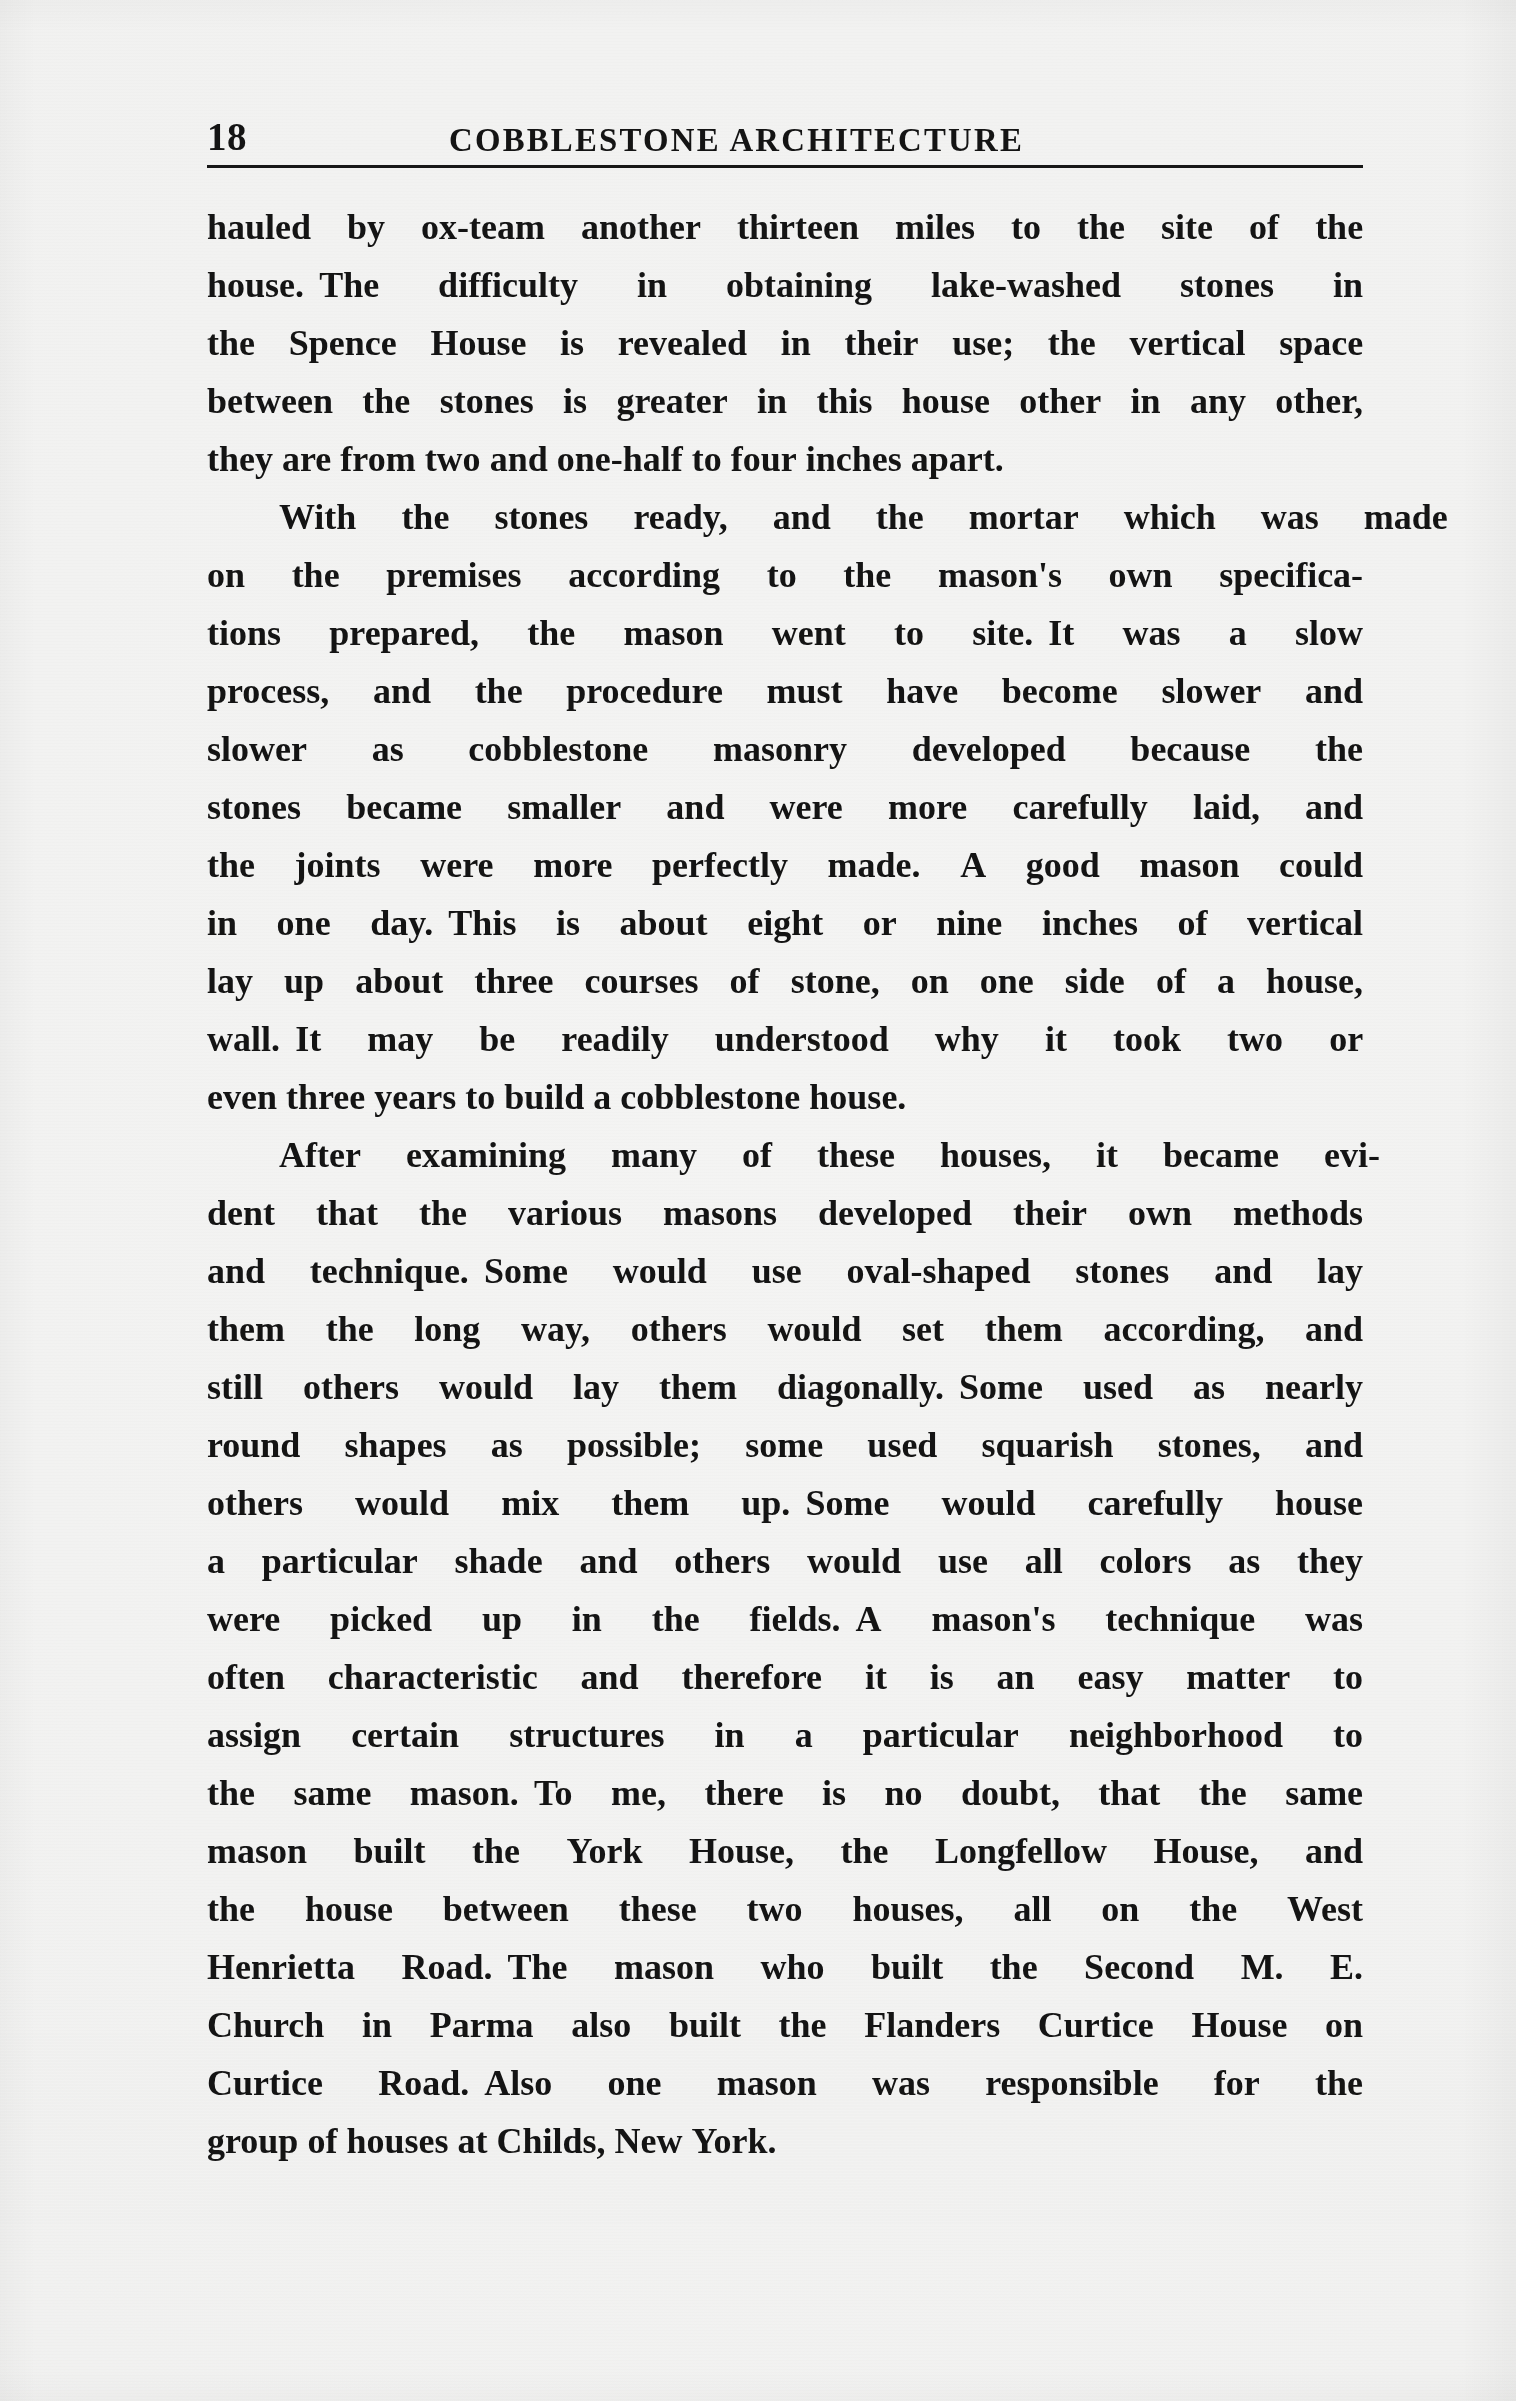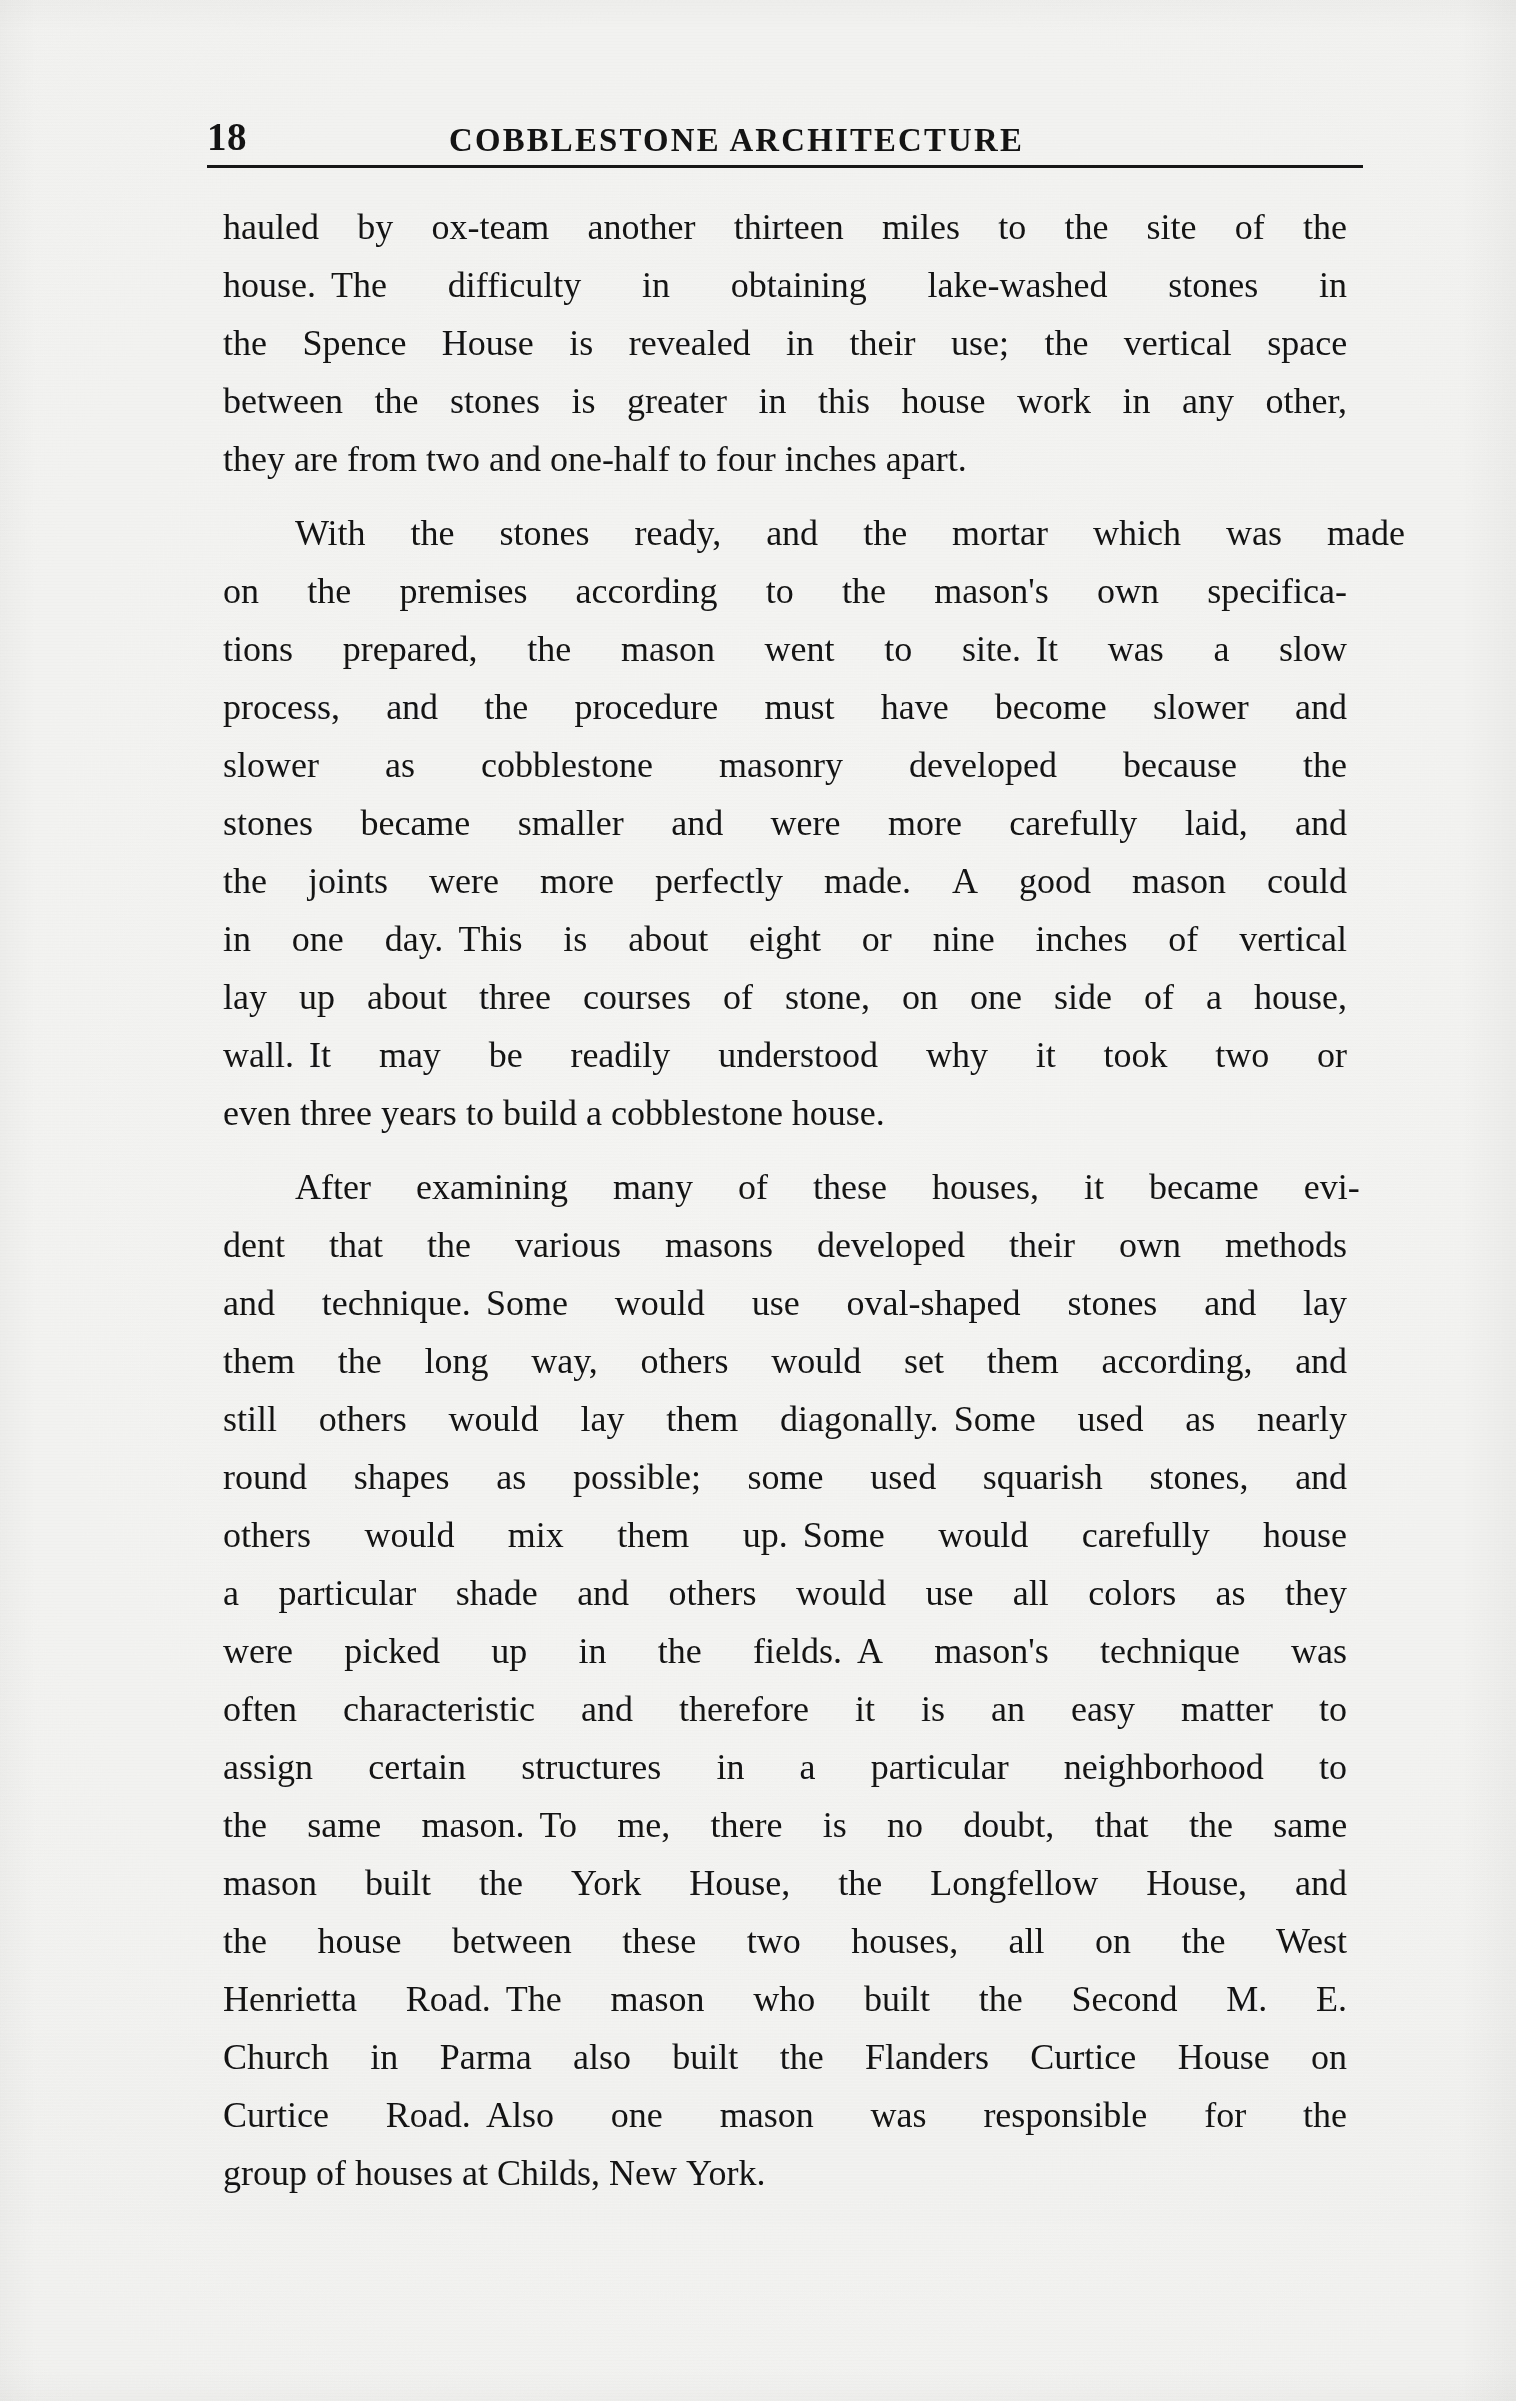--- a/index.html
+++ b/index.html
@@ -89,21 +89,21 @@
     background: #171717;
     margin-top: 9.2px;
   }
 
   
   .body {
     margin-top: 30px;
     font-size: 36px;
     line-height: 58px;
   }
-  .para { margin: 16px; }
+  .para { margin: 0; font-weight: bold; }
   .para + .para { margin-top: 0; }
 
   
   .ln {
     display: block;
     height: 58px;
     text-align: justify;
     text-align-last: justify;
     white-space: nowrap;
   }
@@ -141,21 +141,21 @@
     <div class="runtitle">COBBLESTONE ARCHITECTURE</div>
   </div>
 
   <div class="rule"></div>
 
   <div class="body" id="body-text">
       <p class="para">
         <span class="ln j"><span>hauled</span> <span>by</span> <span>ox-team</span> <span>another</span> <span>thirteen</span> <span>miles</span> <span>to</span> <span>the</span> <span>site</span> <span>of</span> <span>the</span></span>
         <span class="ln j"><span>house.</span><span class="ss"></span><span>The</span> <span>difficulty</span> <span>in</span> <span>obtaining</span> <span>lake-washed</span> <span>stones</span> <span>in</span></span>
         <span class="ln j"><span>the</span> <span>Spence</span> <span>House</span> <span>is</span> <span>revealed</span> <span>in</span> <span>their</span> <span>use;</span> <span>the</span> <span>vertical</span> <span>space</span></span>
-        <span class="ln j"><span>between</span> <span>the</span> <span>stones</span> <span>is</span> <span>greater</span> <span>in</span> <span>this</span> <span>house</span> <span>work</span> <span>in</span> <span>any</span> <span>other,</span></span>
+        <span class="ln j"><span>between</span> <span>the</span> <span>stones</span> <span>is</span> <span>greater</span> <span>in</span> <span>this</span> <span>house</span> <span>other</span> <span>in</span> <span>any</span> <span>other,</span></span>
         <span class="ln last"><span>they</span> <span>are</span> <span>from</span> <span>two</span> <span>and</span> <span>one-half</span> <span>to</span> <span>four</span> <span>inches</span> <span>apart.</span></span>
       </p>
       <p class="para">
         <span class="ln j indent"><span>With</span> <span>the</span> <span>stones</span> <span>ready,</span> <span>and</span> <span>the</span> <span>mortar</span> <span>which</span> <span>was</span> <span>made</span></span>
         <span class="ln j"><span>on</span> <span>the</span> <span>premises</span> <span>according</span> <span>to</span> <span>the</span> <span>mason's</span> <span>own</span> <span>specifica-</span></span>
         <span class="ln j"><span>tions</span> <span>prepared,</span> <span>the</span> <span>mason</span> <span>went</span> <span>to</span> <span>site.</span><span class="ss"></span><span>It</span> <span>was</span> <span>a</span> <span>slow</span></span>
         <span class="ln j"><span>process,</span> <span>and</span> <span>the</span> <span>procedure</span> <span>must</span> <span>have</span> <span>become</span> <span>slower</span> <span>and</span></span>
         <span class="ln j"><span>slower</span> <span>as</span> <span>cobblestone</span> <span>masonry</span> <span>developed</span> <span>because</span> <span>the</span></span>
         <span class="ln j"><span>stones</span> <span>became</span> <span>smaller</span> <span>and</span> <span>were</span> <span>more</span> <span>carefully</span> <span>laid,</span> <span>and</span></span>
         <span class="ln j"><span>the</span> <span>joints</span> <span>were</span> <span>more</span> <span>perfectly</span> <span>made.</span> <span>A</span> <span>good</span> <span>mason</span> <span>could</span></span>

